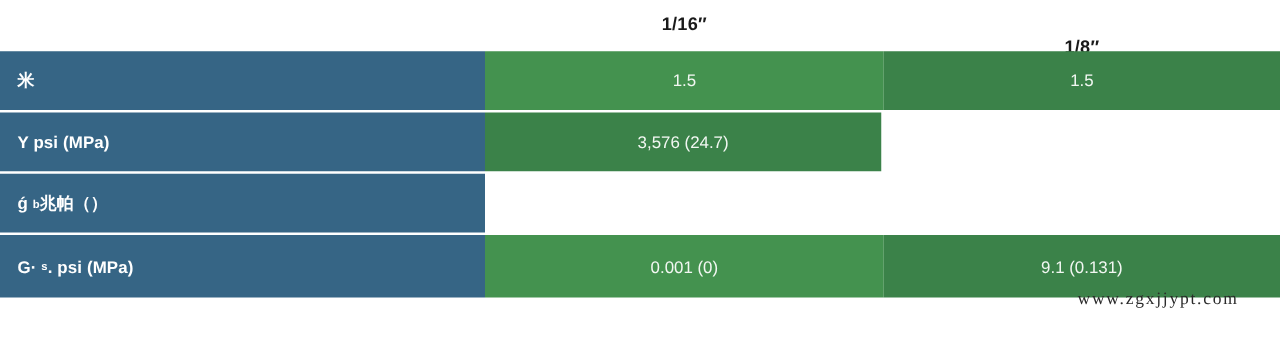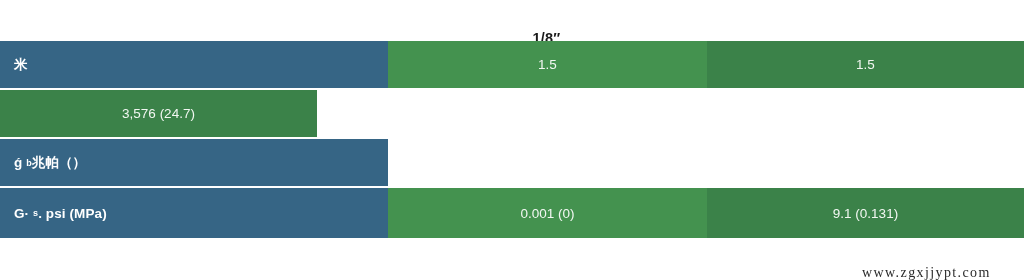--- a/index.html
+++ b/index.html
@@ -108,52 +108,58 @@
     font-size: 9px;
     vertical-align: sub;
     font-weight: bold;
   }
   .lbl-seg { white-space: pre; }
 
   
   .watermark {
     position: absolute;
     left: 862px;
-    top: 265px;
+    top: 232px;
     font-family: "Liberation Serif", serif;
     font-size: 14px;
     letter-spacing: 1.4px;
     color: #2b2b2b;
     white-space: nowrap;
     pointer-events: none;
   }
 </style>
 </head>
 <body>
 
 <div class="table-wrap">
 
   <div class="thead">
     <div class="th-label"></div>
+    <div class="th-col">1/16″</div>
     <div class="th-col last">1/8″</div>
   </div>
 
   <div class="tbody">
 
     <div class="row">
       <div class="cell-label">
         <span class="lbl-seg"></span>
           <span class="sub"></span>
           <span class="lbl-seg">米</span>
       </div>
       <div class="cell-a">1.5</div>
       <div class="cell-b">1.5</div>
     </div>
 
     <div class="row">
+      <div class="cell-label">
+        <span class="lbl-seg"></span>
+          <span class="sub"></span>
+          <span class="lbl-seg">Y psi (MPa)</span>
+      </div>
       <div class="cell-b">3,576 (24.7)</div>
     </div>
 
     <div class="row">
       <div class="cell-label">
         <span class="lbl-seg">ǵ </span>
           <span class="sub">b</span>
           <span class="lbl-seg">兆帕（）</span>
       </div>
     </div>

